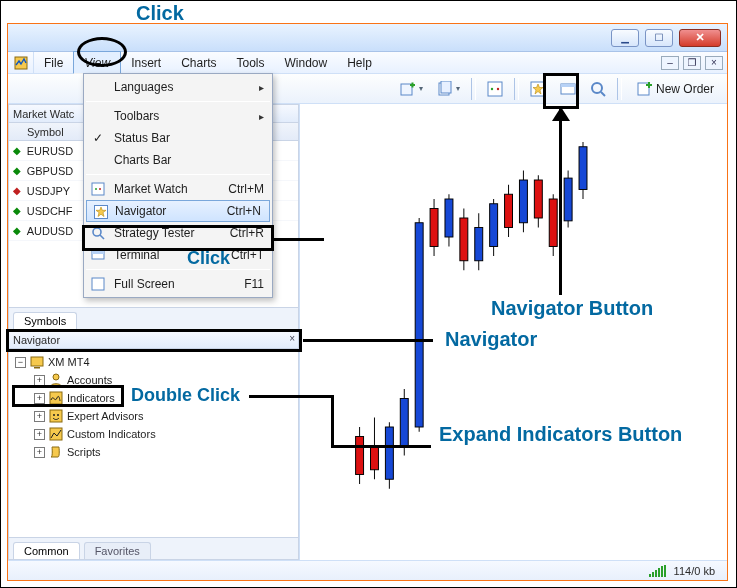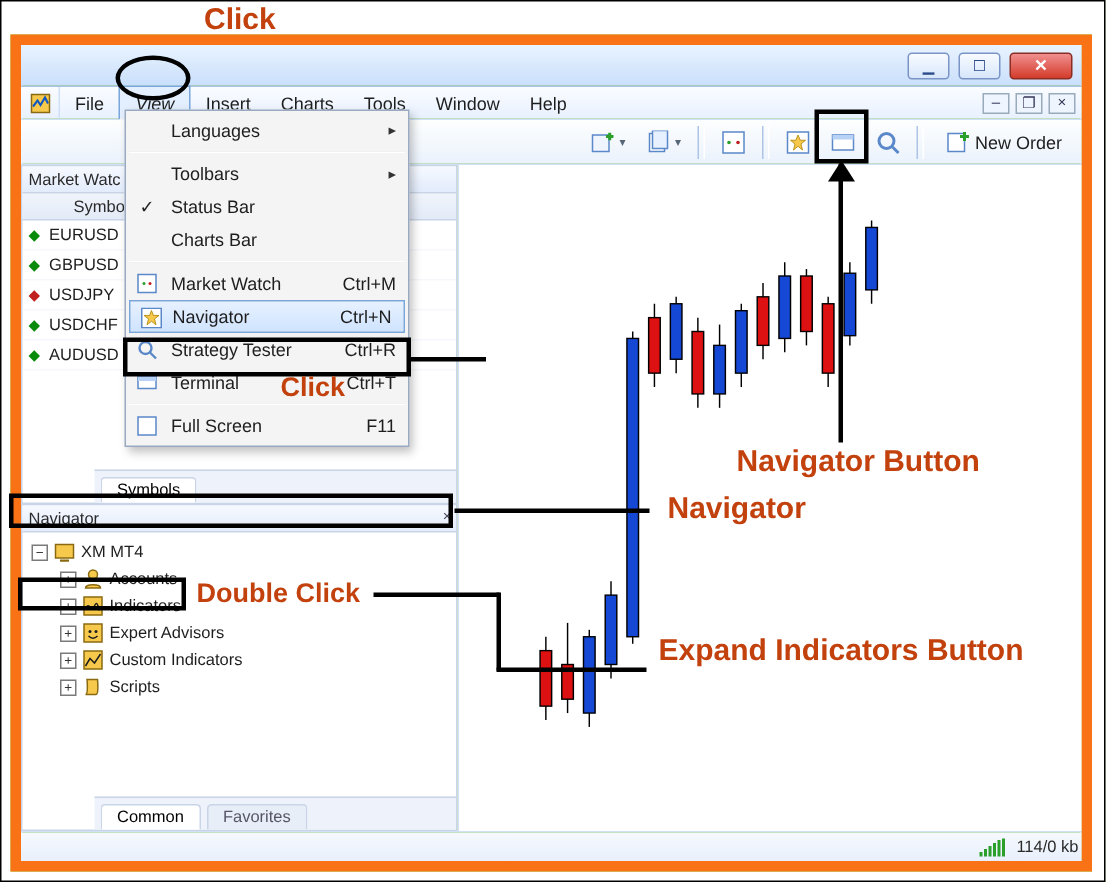--- a/index.html
+++ b/index.html
@@ -4,21 +4,21 @@
 <style>
   * { box-sizing: border-box; font-family: "Segoe UI", Tahoma, sans-serif; }
   html,body { margin:0; padding:0; }
   body { background:#fff; }
 
   .stage { position:relative; width:737px; height:588px; background:#fff; border:1px solid #000; }
 
   
   .win {
     position:absolute; left:6px; top:22px; width:721px; height:558px;
-    border:7px solid #f97316; background:#84cc16;
+    border:1px solid #f97316; background:#0f172a;
     display:flex; flex-direction:column;
     box-shadow: inset 0 0 0 1px #e9f1ff;
   }
   .titlebar {
     height:28px;
     background:linear-gradient(#e9f3ff,#c9dffb);
     border-bottom:1px solid #a9c3e8;
     display:flex; align-items:center; justify-content:flex-end; padding:0 6px 0 8px;
     gap:6px;
   }
@@ -88,46 +88,46 @@
     display:flex; align-items:center; gap:4px;
     background:linear-gradient(#f6f9ff,#e2ecfb);
     border-bottom:1px solid #c9d4e6;
     position:relative;
   }
   .panel-title .x { position:absolute; right:3px; top:2px; font-size:10px; color:#445; cursor:default; }
   .mw-head {
     height:18px; display:flex; font-size:11px; color:#2a2a2a;
     background:linear-gradient(#f0f4fb,#e3ebf8); border-bottom:1px solid #c9d4e6;
   }
-  .mw-head div:first-child { width:76px; border-right:1px solid #c9d4e6; padding-left:6px; display:flex; align-items:center;margin-left:28px;}
+  .mw-head div:first-child { width:76px; border-right:1px solid #c9d4e6; padding-left:18px; display:flex; align-items:center;}
   .mw-row { height:20px; display:flex; align-items:center; font-size:11px; color:#1e1e1e; padding-left:4px; gap:6px; border-bottom:1px solid #f5f7fb;}
   .mw-row .arrow-up { color:#0a8a0a; font-size:10px; }
   .mw-row .arrow-dn { color:#c02020; font-size:10px; }
-  .mw-tabs { height:22px; display:flex; align-items:flex-end; background:#eef3fb; border-top:1px solid #c9d4e6; font-size:11px;margin-left:48px;}
+  .mw-tabs { height:22px; display:flex; align-items:flex-end; background:#eef3fb; border-top:1px solid #c9d4e6; font-size:11px;}
   .mw-tab { padding:2px 10px; border:1px solid #c9d4e6; border-bottom:none; background:#fff; margin-left:4px; border-radius:3px 3px 0 0;}
   .mw-tab.inactive { background:#e8eef8; color:#556; }
 
   .nav-tree { padding:4px 2px 6px 2px; font-size:11px; color:#1e1e1e; overflow:hidden; }
   .tv-row { display:flex; align-items:center; height:18px; gap:4px; padding-left:4px;}
   .tv-row .plus {
     width:11px; height:11px; border:1px solid #7a7a7a; background:#fff;
     display:flex; align-items:center; justify-content:center; font-size:9px; line-height:1; color:#333;
   }
   .tv-row .pad { width:15px; }
   .tv-row .ficon { width:14px; height:14px; display:flex; align-items:center; justify-content:center; }
   .tv-row .ficon svg { width:14px; height:14px; }
 
   .chart { flex:1; position:relative; background:#fff; }
   .chart svg { position:absolute; inset:0; width:100%; height:100%; }
 
   .statusbar {
     height:20px; border-top:1px solid #cfe0f7;
     background:linear-gradient(#f6f9ff,#e8f0fc);
     display:flex; align-items:center; font-size:11px; color:#2a2a2a;
-    padding:0 2px; gap:8px;
+    padding:0 12px; gap:8px;
   }
   .statusbar .right { margin-left:auto; display:flex; align-items:center; gap:8px;}
   .bars { display:flex; align-items:flex-end; gap:1px; height:12px;}
   .bars span { width:2px; background:#2aa02a; }
   .bars span:nth-child(1){height:3px}.bars span:nth-child(2){height:5px}
   .bars span:nth-child(3){height:7px}.bars span:nth-child(4){height:9px}
   .bars span:nth-child(5){height:11px}.bars span:nth-child(6){height:12px}
 
   
   .dropdown {
@@ -148,21 +148,21 @@
   .dd-sep { height:1px; margin:3px 2px; background:#cfcfcf; border-bottom:1px solid #fff; }
   .dd-row.check::before {
     content:"✓"; position:absolute; left:9px; top:4px; font-size:12px; color:#222;
   }
   .dd-row.highlight {
     background:linear-gradient(#e7f1ff,#cfe4ff);
     border:1px solid #7aa7db; margin:0 2px; padding-left:28px; height:22px;
   }
 
   
-  .anno { position:absolute; font-weight:700; font-size:20px; color:#c2410c; pointer-events:none; }
+  .anno { position:absolute; font-weight:700; font-size:20px; color:#0369a1; pointer-events:none; }
   .anno.small { font-size:18px; }
   .box { position:absolute; border:3px solid #000; }
   .ellipse { position:absolute; border:3px solid #000; border-radius:50%; }
   .line { position:absolute; background:#000; }
   .line.h { height:3px; }
   .line.v { width:3px; }
   .arrowhead {
     position:absolute; width:0; height:0; border-style:solid;
   }
 </style>

